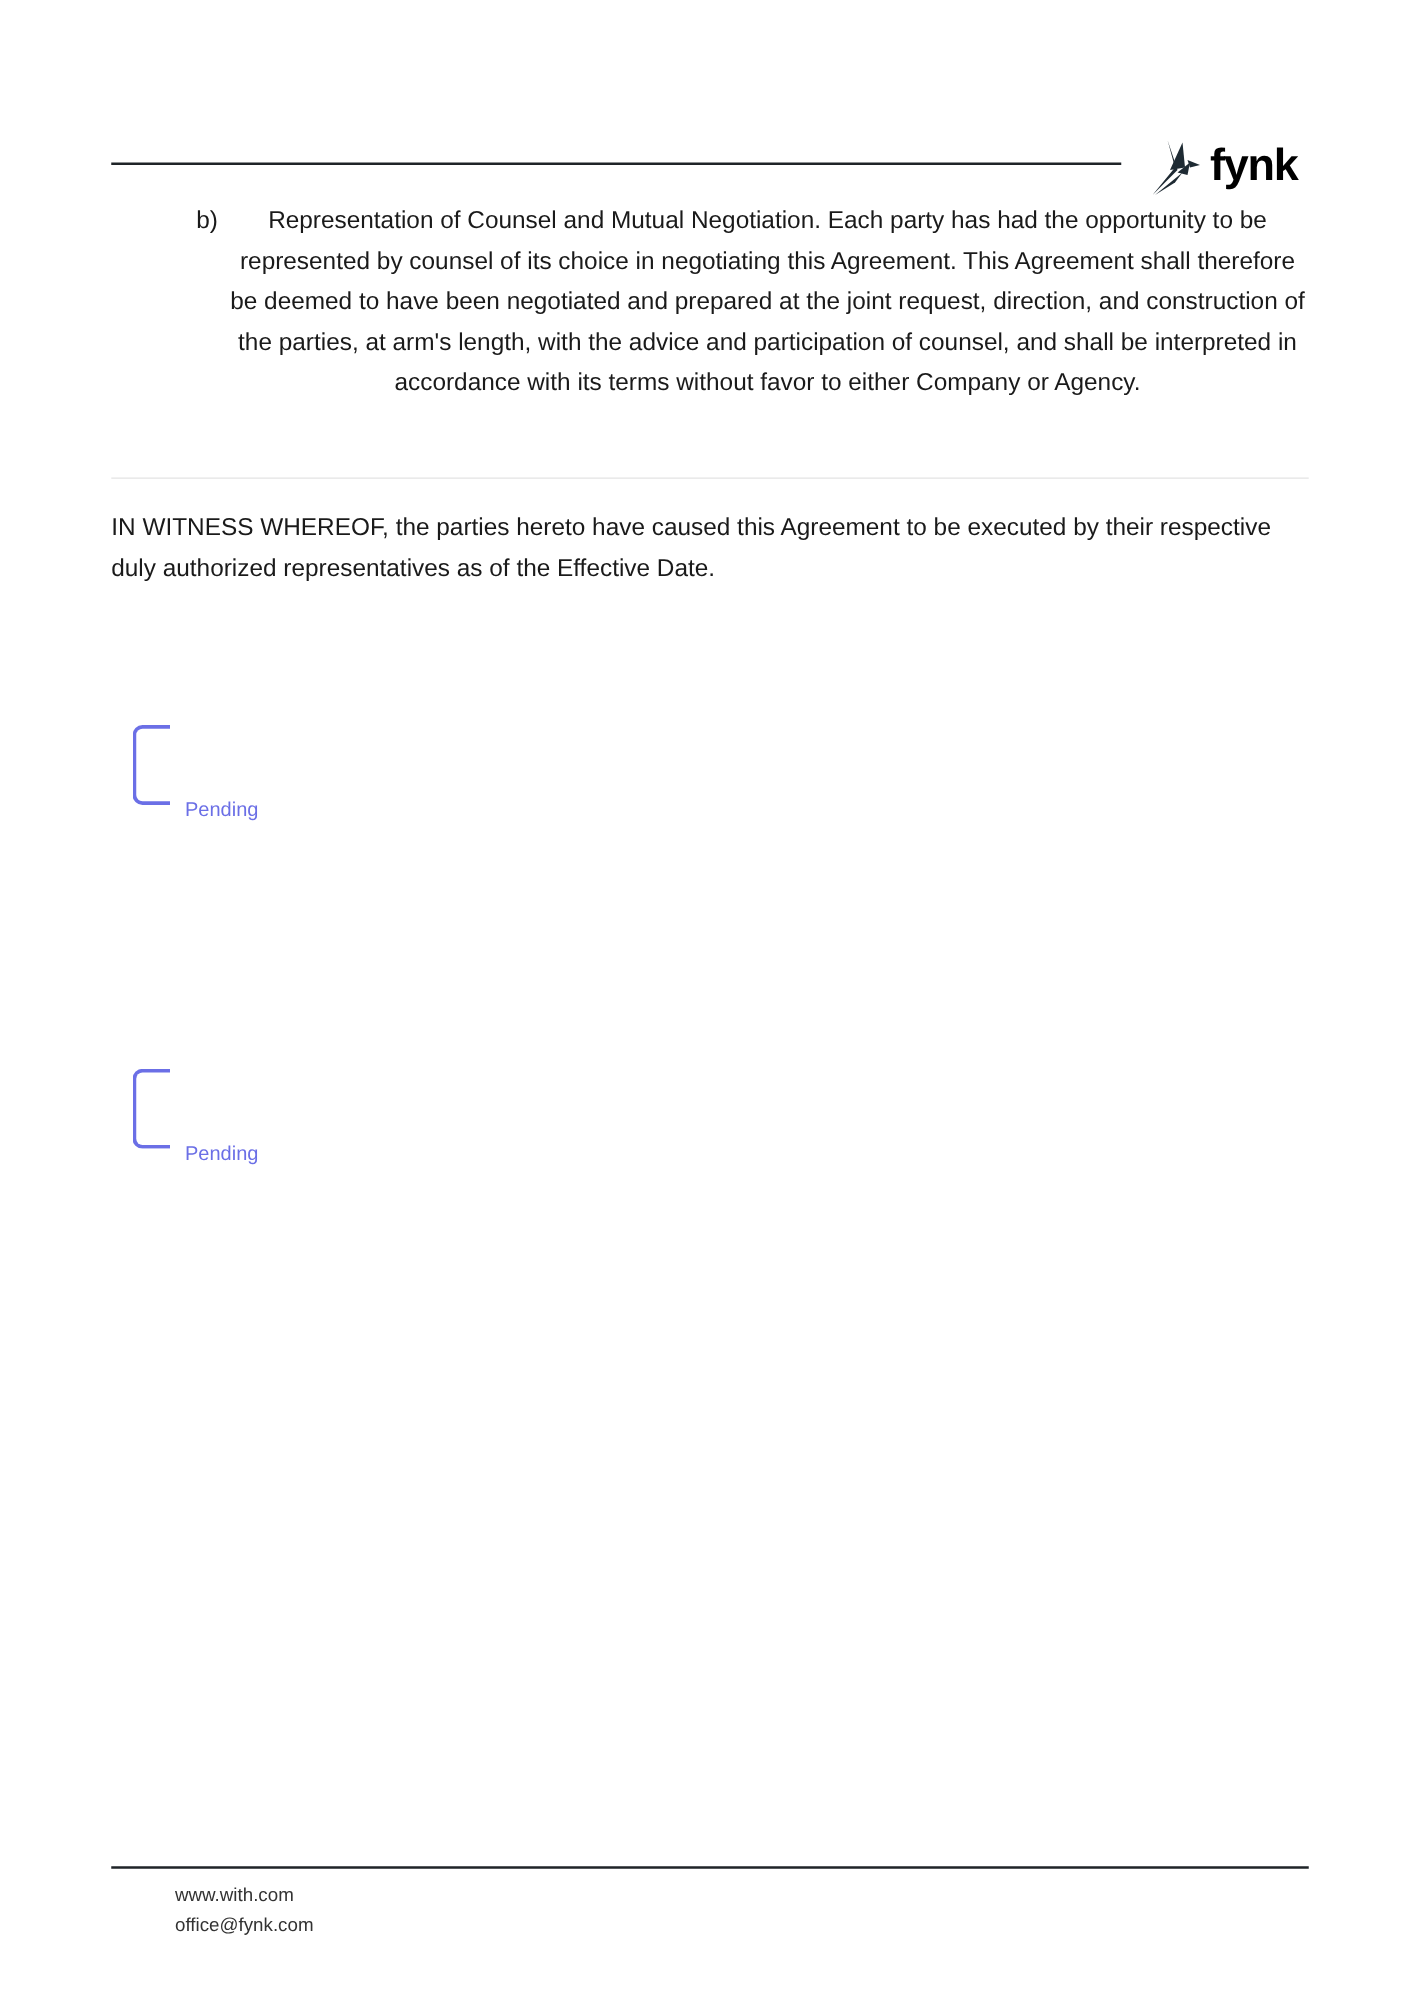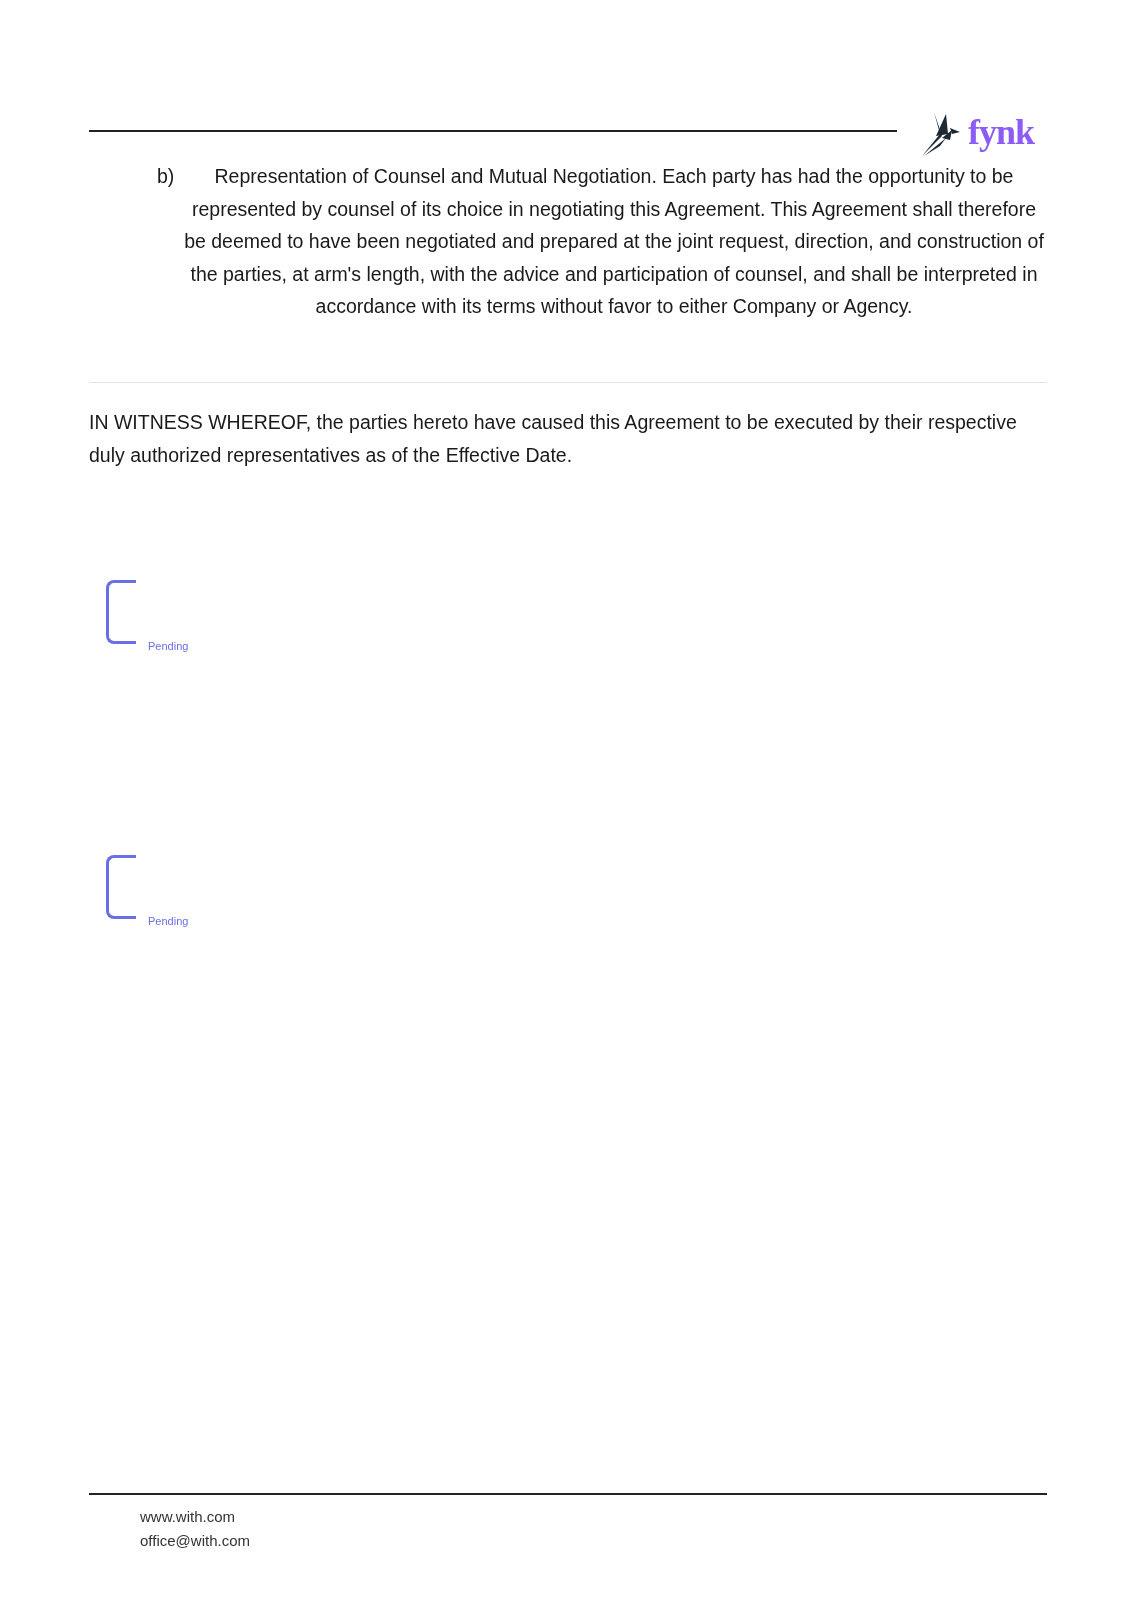--- a/index.html
+++ b/index.html
@@ -1,29 +1,29 @@
 <!DOCTYPE html>
 <html><head>
 <meta charset="utf-8">
 <style>
   html, body { margin: 0; padding: 0; background: #ffffff; }
   body { width: 1131px; height: 1600px; position: relative; overflow: hidden;
          font-family: "Liberation Sans", "DejaVu Sans", sans-serif; color: #1a1a1a; }
   .header-line { position: absolute; left: 89px; top: 130px; width: 808px; height: 2px; background: #1f2428; }
   .logo { position: absolute; left: 920px; top: 104px; width: 130px; height: 56px; display: flex; align-items: center; }
   .logo svg { width: 46px; height: 52px; }
-  .logo-text { font-family: Liberation Serif, serif; font-weight: bold; font-size: 36px; color: #8b5cf6; letter-spacing: -1px; margin-left: 2px; line-height: 1; }
+  .logo-text { font-family: Liberation Sans, sans-serif; font-weight: bold; font-size: 36px; color: #000000; letter-spacing: -1px; margin-left: 2px; line-height: 1; }
   .clause { position: absolute; left: 157px; top: 160px; width: 890px; font-size: 19.5px; line-height: 32.5px; }
   .clause-marker { position: absolute; left: 0; top: 0; }
   .clause-body { margin-left: 24px; text-align: center; }
   .divider { position: absolute; left: 89px; top: 382px; width: 958px; height: 1px; background: #e4e4e4; }
   .witness { position: absolute; left: 89px; top: 406px; width: 960px; font-size: 19.5px; line-height: 32.5px; }
   .sig { position: absolute; left: 106px; width: 120px; height: 80px; }
   .sig-bracket { position: absolute; left: 0; top: 0; width: 30px; height: 64px; border: 3px solid #6b6fe6; border-right: none; border-radius: 8px 0 0 8px; box-sizing: border-box; }
-  .sig-status { position: absolute; left: 42px; top: 60px; font-size: 11px; color: #6b6fe6; }
+  .sig-status { position: absolute; left: 42px; top: 60px; font-size: 16px; color: #6b6fe6; }
   .footer-line { position: absolute; left: 89px; top: 1493px; width: 958px; height: 2px; background: #1f2428; }
   .footer { position: absolute; left: 140px; top: 1505px; font-size: 15px; line-height: 24px; color: #333; }
 </style>
 </head>
 <body>
 
 <div class="header-line"></div>
 
 <div class="logo">
   <svg viewBox="0 0 46 52">
@@ -52,14 +52,14 @@
 
 <div class="sig" style="top:855px;">
   <div class="sig-bracket"></div>
   <span class="sig-status">Pending</span>
 </div>
 
 <div class="footer-line"></div>
 
 <div class="footer">
   <div>www.with.com</div>
-  <div>office@with.com</div>
+  <div>office@fynk.com</div>
 </div>
 
 </body></html>

